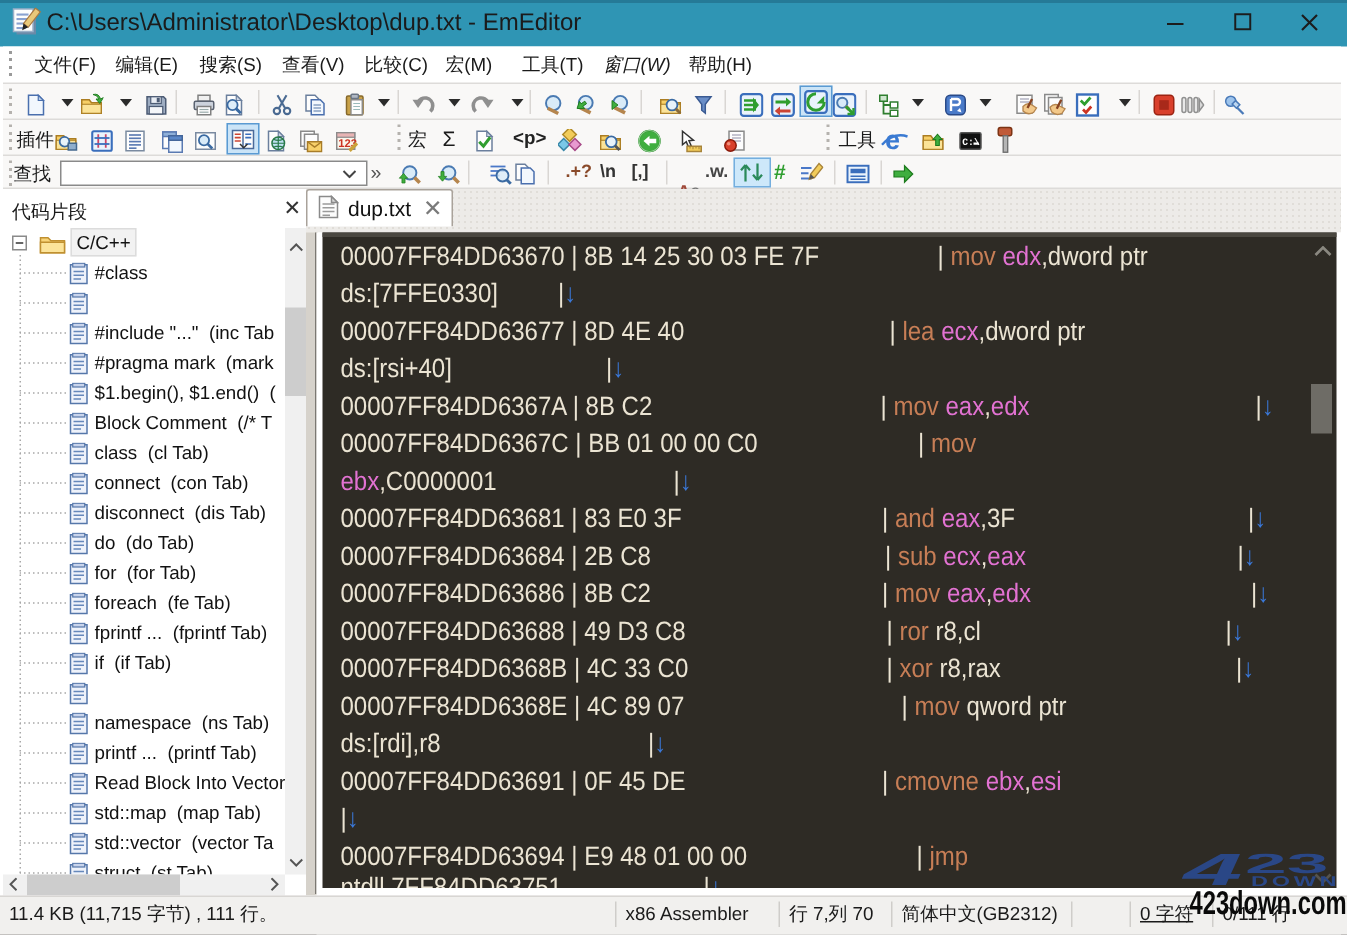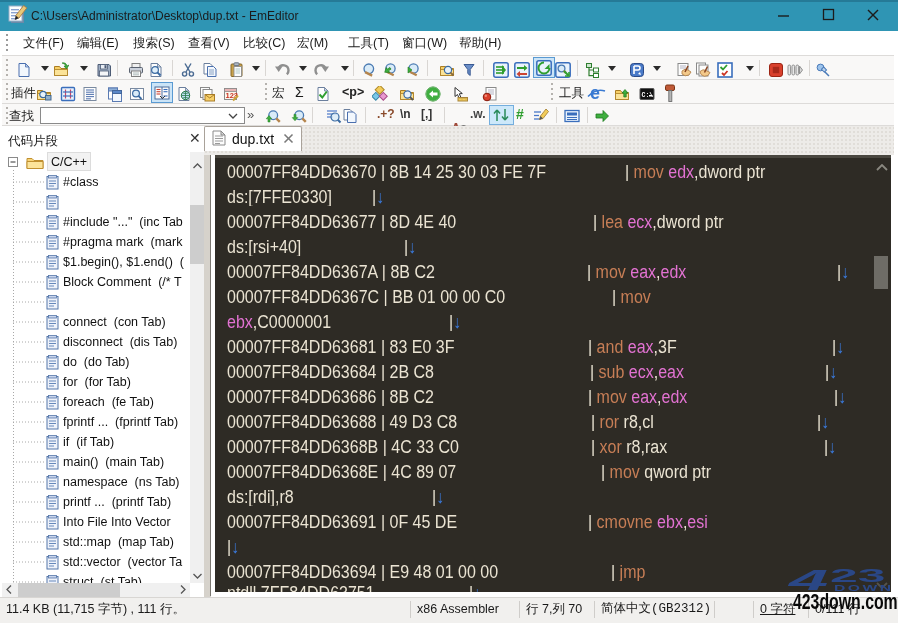--- a/index.html
+++ b/index.html
@@ -1,21 +1,21 @@
 <!DOCTYPE html>
 <html><head>
 <meta charset="utf-8">
 <style>
 * { margin:0; padding:0; box-sizing:border-box; }
 html,body { width:898px; height:623px; overflow:hidden; }
 body { position:relative; font-family:"Liberation Sans", sans-serif; background:#fff; }
 .abs { position:absolute; }
 
 #titlebar { left:0; top:0; width:898px; height:31px; background:#2f95b4; border-top:2px solid #257a97; }
-#title-txt { left:31px; top:0; height:31px; line-height:32px; font-size:12px; color:#1b1b1b; }
+#title-txt { left:31px; top:0; height:31px; line-height:32px; font-size:16px; color:#1b1b1b; }
 
 #menubar { left:2px; top:31px; width:892px; height:25px; background:#fff; border-bottom:1px solid #dddbd9; }
 .menu-item { position:absolute; top:0; height:24px; line-height:25px; font-size:12.5px; color:#1a1a1a; }
 .grip { position:absolute; left:4px; top:3px; bottom:3px; width:3px;
   background-image:repeating-linear-gradient(to bottom, #9a9a9a 0 2px, transparent 2px 5px); background-size:2px 100%; background-repeat:no-repeat; }
 
 .tbar { left:2px; width:892px; background:#f9f8f7; border-bottom:1px solid #dddbd9; }
 #tb1 { top:56px; height:24px; }
 #tb2 { top:80px; height:24px; }
 #tb3 { top:104px; height:22px; }
@@ -78,21 +78,21 @@
 
 <div class="abs" id="menubar">
 <div class="grip"></div>
 <div class="menu-item" style="left:21px;text-align:right;">文件(F)</div>
 <div class="menu-item" style="left:75px;">编辑(E)</div>
 <div class="menu-item" style="left:131px;">搜索(S)</div>
 <div class="menu-item" style="left:186px;">查看(V)</div>
 <div class="menu-item" style="left:241px;">比较(C)</div>
 <div class="menu-item" style="left:295px;">宏(M)</div>
 <div class="menu-item" style="left:346px;">工具(T)</div>
-<div class="menu-item" style="left:400px;">窗口(W)</div>
+<div class="menu-item" style="left:400px;font-style:italic;">窗口(W)</div>
 <div class="menu-item" style="left:457px;">帮助(H)</div>
 </div>
 
 <div class="abs tbar" id="tb1">
     <div class="dgrip" style="left:4px;"></div>
 <div class="tsep" style="left:115px;"></div>
 <div class="tsep" style="left:170px;"></div>
 <div class="tsep" style="left:263px;"></div>
 <div class="tsep" style="left:351px;"></div>
 <div class="tsep" style="left:425px;"></div>
@@ -571,20 +571,21 @@
       </svg>
 <svg class="abs" style="left:44px; top:143px;" width="13" height="15" viewBox="0 0 13 15">
         <rect x="1" y="1.5" width="11" height="12.5" fill="#eef2fa" stroke="#5577aa" stroke-width="1"></rect>
         <rect x="2.5" y="0.5" width="8" height="2.5" fill="#c8d4ec" stroke="#5577aa" stroke-width="0.8"></rect>
         <g stroke="#6688bb" stroke-width="1">
           <line x1="3" y1="6" x2="10" y2="6"></line>
           <line x1="3" y1="8.5" x2="10" y2="8.5"></line>
           <line x1="3" y1="11" x2="8" y2="11"></line>
         </g>
       </svg>
+<div class="trow" style="top:140px; left:61px; width:127px; overflow:hidden;">class  (cl Tab)</div>
 <svg class="abs" style="left:11px; top:169px;" width="33" height="2">
         <line x1="0" y1="1" x2="33" y2="1" stroke="#a8a8a8" stroke-width="1" stroke-dasharray="1 2"></line>
       </svg>
 <svg class="abs" style="left:44px; top:163px;" width="13" height="15" viewBox="0 0 13 15">
         <rect x="1" y="1.5" width="11" height="12.5" fill="#eef2fa" stroke="#5577aa" stroke-width="1"></rect>
         <rect x="2.5" y="0.5" width="8" height="2.5" fill="#c8d4ec" stroke="#5577aa" stroke-width="0.8"></rect>
         <g stroke="#6688bb" stroke-width="1">
           <line x1="3" y1="6" x2="10" y2="6"></line>
           <line x1="3" y1="8.5" x2="10" y2="8.5"></line>
           <line x1="3" y1="11" x2="8" y2="11"></line>
@@ -674,21 +675,20 @@
       </svg>
 <svg class="abs" style="left:44px; top:303px;" width="13" height="15" viewBox="0 0 13 15">
         <rect x="1" y="1.5" width="11" height="12.5" fill="#eef2fa" stroke="#5577aa" stroke-width="1"></rect>
         <rect x="2.5" y="0.5" width="8" height="2.5" fill="#c8d4ec" stroke="#5577aa" stroke-width="0.8"></rect>
         <g stroke="#6688bb" stroke-width="1">
           <line x1="3" y1="6" x2="10" y2="6"></line>
           <line x1="3" y1="8.5" x2="10" y2="8.5"></line>
           <line x1="3" y1="11" x2="8" y2="11"></line>
         </g>
       </svg>
-<div class="trow" style="top:300px; left:61px; width:127px; overflow:hidden;">main()  (main Tab)</div>
 <svg class="abs" style="left:11px; top:329px;" width="33" height="2">
         <line x1="0" y1="1" x2="33" y2="1" stroke="#a8a8a8" stroke-width="1" stroke-dasharray="1 2"></line>
       </svg>
 <svg class="abs" style="left:44px; top:323px;" width="13" height="15" viewBox="0 0 13 15">
         <rect x="1" y="1.5" width="11" height="12.5" fill="#eef2fa" stroke="#5577aa" stroke-width="1"></rect>
         <rect x="2.5" y="0.5" width="8" height="2.5" fill="#c8d4ec" stroke="#5577aa" stroke-width="0.8"></rect>
         <g stroke="#6688bb" stroke-width="1">
           <line x1="3" y1="6" x2="10" y2="6"></line>
           <line x1="3" y1="8.5" x2="10" y2="8.5"></line>
           <line x1="3" y1="11" x2="8" y2="11"></line>
@@ -713,21 +713,21 @@
       </svg>
 <svg class="abs" style="left:44px; top:363px;" width="13" height="15" viewBox="0 0 13 15">
         <rect x="1" y="1.5" width="11" height="12.5" fill="#eef2fa" stroke="#5577aa" stroke-width="1"></rect>
         <rect x="2.5" y="0.5" width="8" height="2.5" fill="#c8d4ec" stroke="#5577aa" stroke-width="0.8"></rect>
         <g stroke="#6688bb" stroke-width="1">
           <line x1="3" y1="6" x2="10" y2="6"></line>
           <line x1="3" y1="8.5" x2="10" y2="8.5"></line>
           <line x1="3" y1="11" x2="8" y2="11"></line>
         </g>
       </svg>
-<div class="trow" style="top:360px; left:61px; width:127px; overflow:hidden;">Into File Into Vector</div>
+<div class="trow" style="top:360px; left:61px; width:127px; overflow:hidden;">Read Block Into Vector</div>
 <svg class="abs" style="left:11px; top:389px;" width="33" height="2">
         <line x1="0" y1="1" x2="33" y2="1" stroke="#a8a8a8" stroke-width="1" stroke-dasharray="1 2"></line>
       </svg>
 <svg class="abs" style="left:44px; top:383px;" width="13" height="15" viewBox="0 0 13 15">
         <rect x="1" y="1.5" width="11" height="12.5" fill="#eef2fa" stroke="#5577aa" stroke-width="1"></rect>
         <rect x="2.5" y="0.5" width="8" height="2.5" fill="#c8d4ec" stroke="#5577aa" stroke-width="0.8"></rect>
         <g stroke="#6688bb" stroke-width="1">
           <line x1="3" y1="6" x2="10" y2="6"></line>
           <line x1="3" y1="8.5" x2="10" y2="8.5"></line>
           <line x1="3" y1="11" x2="8" y2="11"></line>
@@ -833,21 +833,21 @@
 </div>
   </div>
 
 <div class="abs" id="statusbar">
 <div class="st" style="left:6px;">11.4 KB (11,715 字节) , 111 行。</div>
 <div class="stsep" style="left:410px;"></div>
 <div class="st" style="left:417px;">x86 Assembler</div>
 <div class="stsep" style="left:519px;"></div>
 <div class="st" style="left:526px;">行 7,列 70</div>
 <div class="stsep" style="left:594px;"></div>
-<div class="st" style="left:601px;font-family:Liberation Mono, monospace;">简体中文(GB2312)</div>
+<div class="st" style="left:601px;">简体中文(GB2312)</div>
 <div class="stsep" style="left:714px;"></div>
 <div class="stsep" style="left:753px;"></div>
 <div class="st" style="left:760px;text-decoration:underline;">0 字符</div>
 <div class="stsep" style="left:808px;"></div>
 <div class="st" style="left:815px;">0/111 行</div>
 </div>
 
 <svg class="abs" style="left:788px; top:562px; z-index:60;" width="110" height="50" viewBox="0 0 110 50">
 <g fill="#2a4786">
 <text transform="translate(1,28) scale(2.35,1)" font-family="Liberation Sans" font-size="30" font-weight="bold" font-style="italic">4</text>

